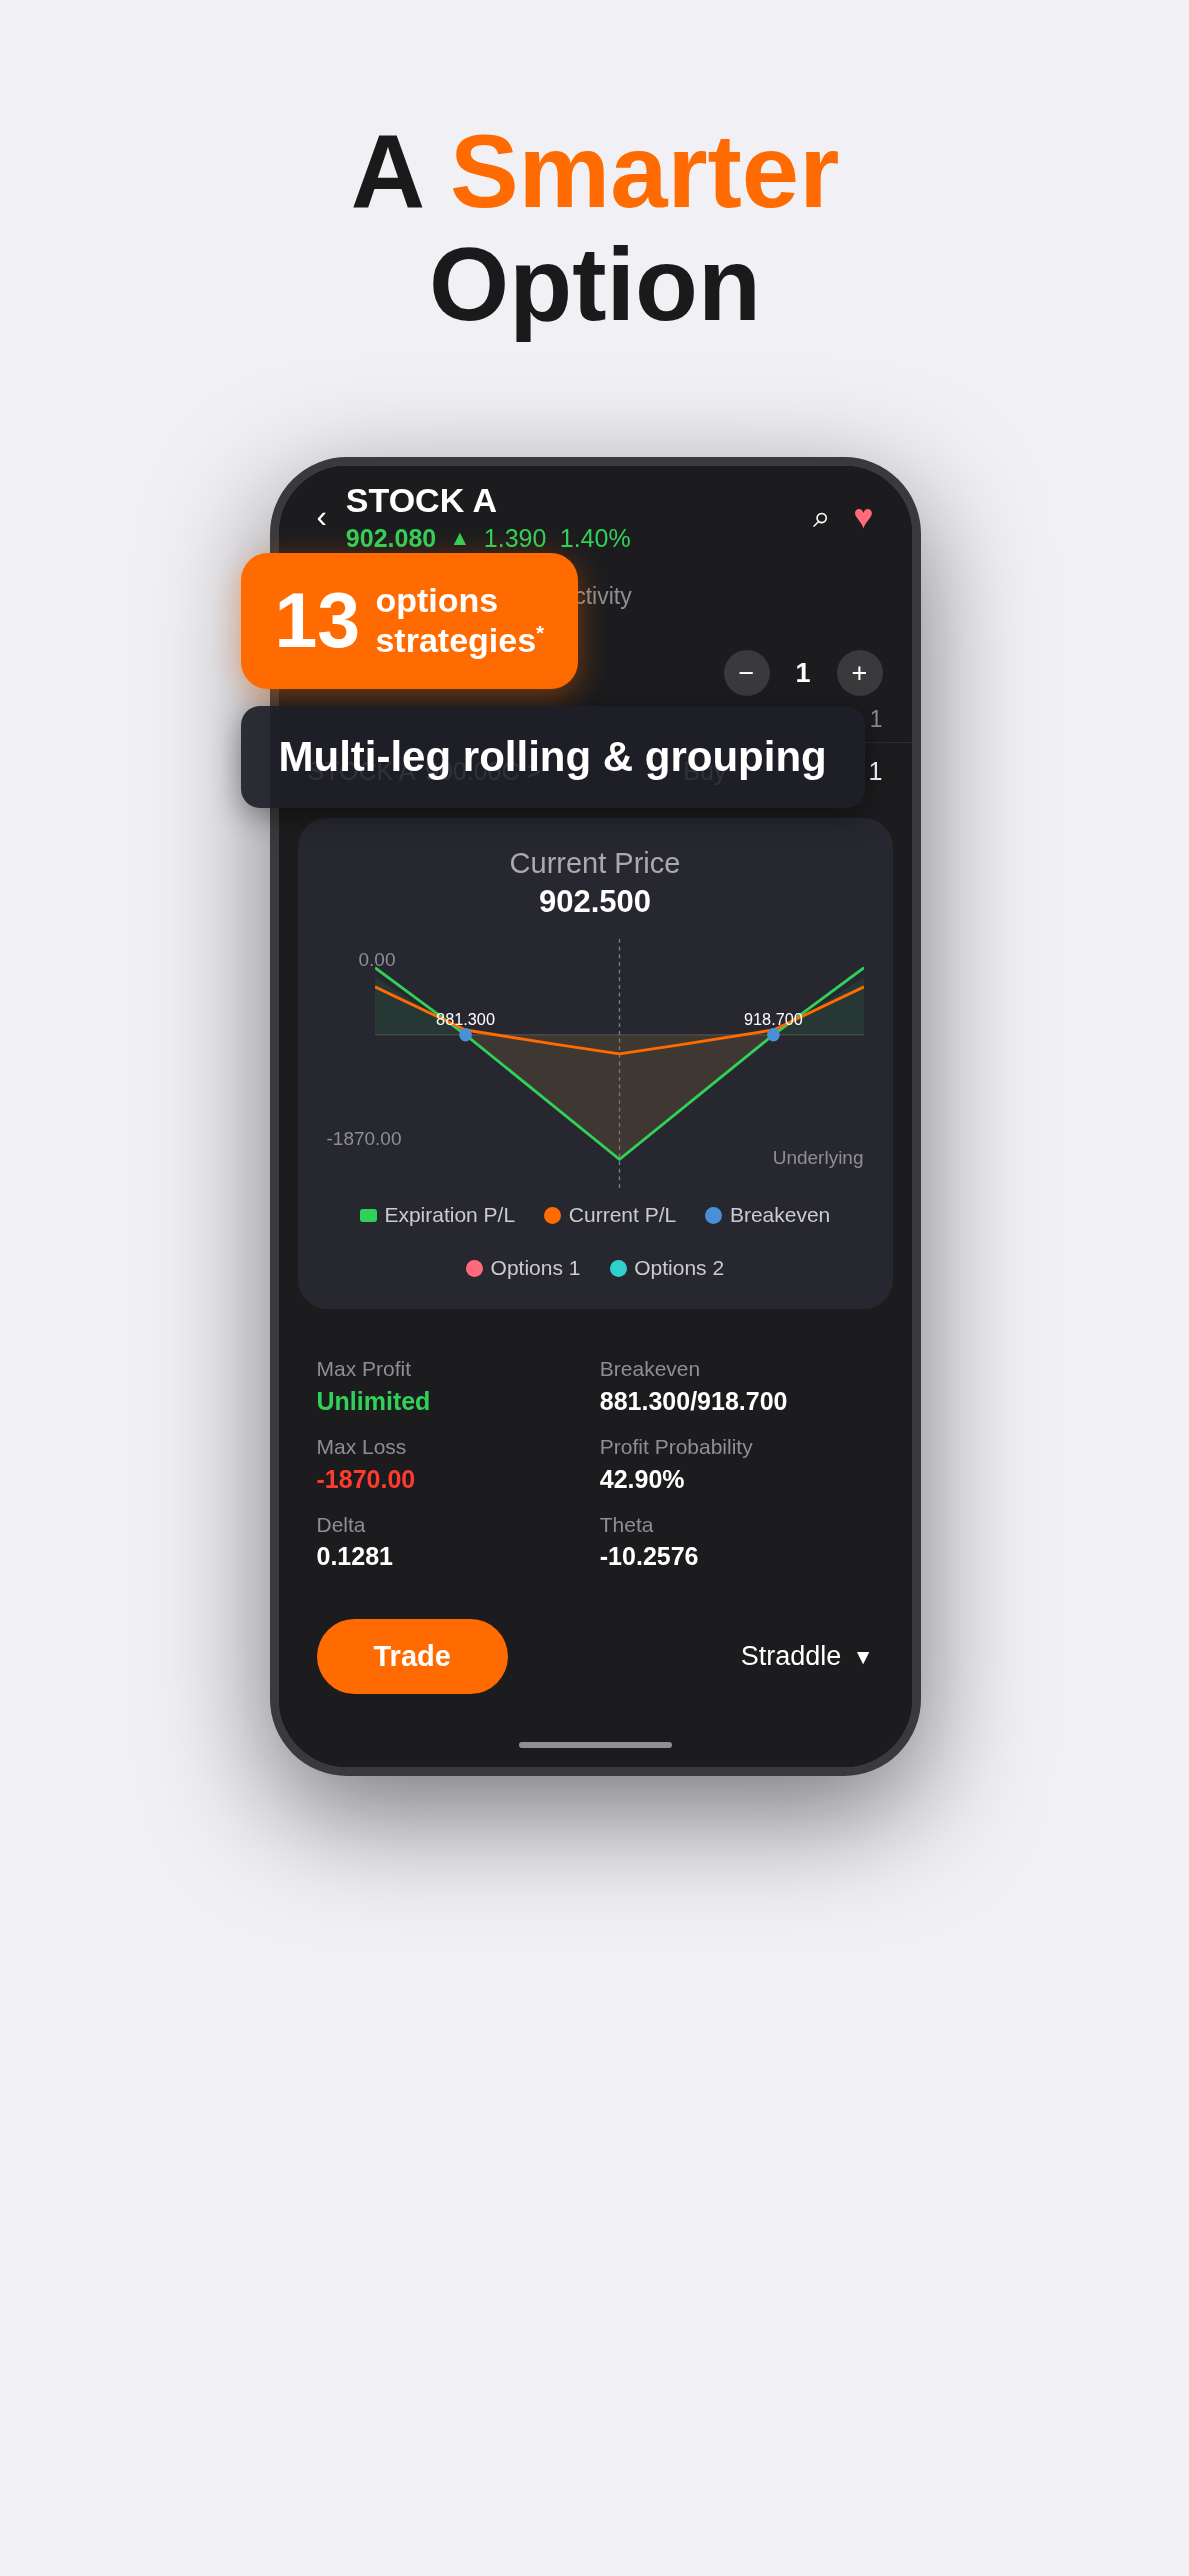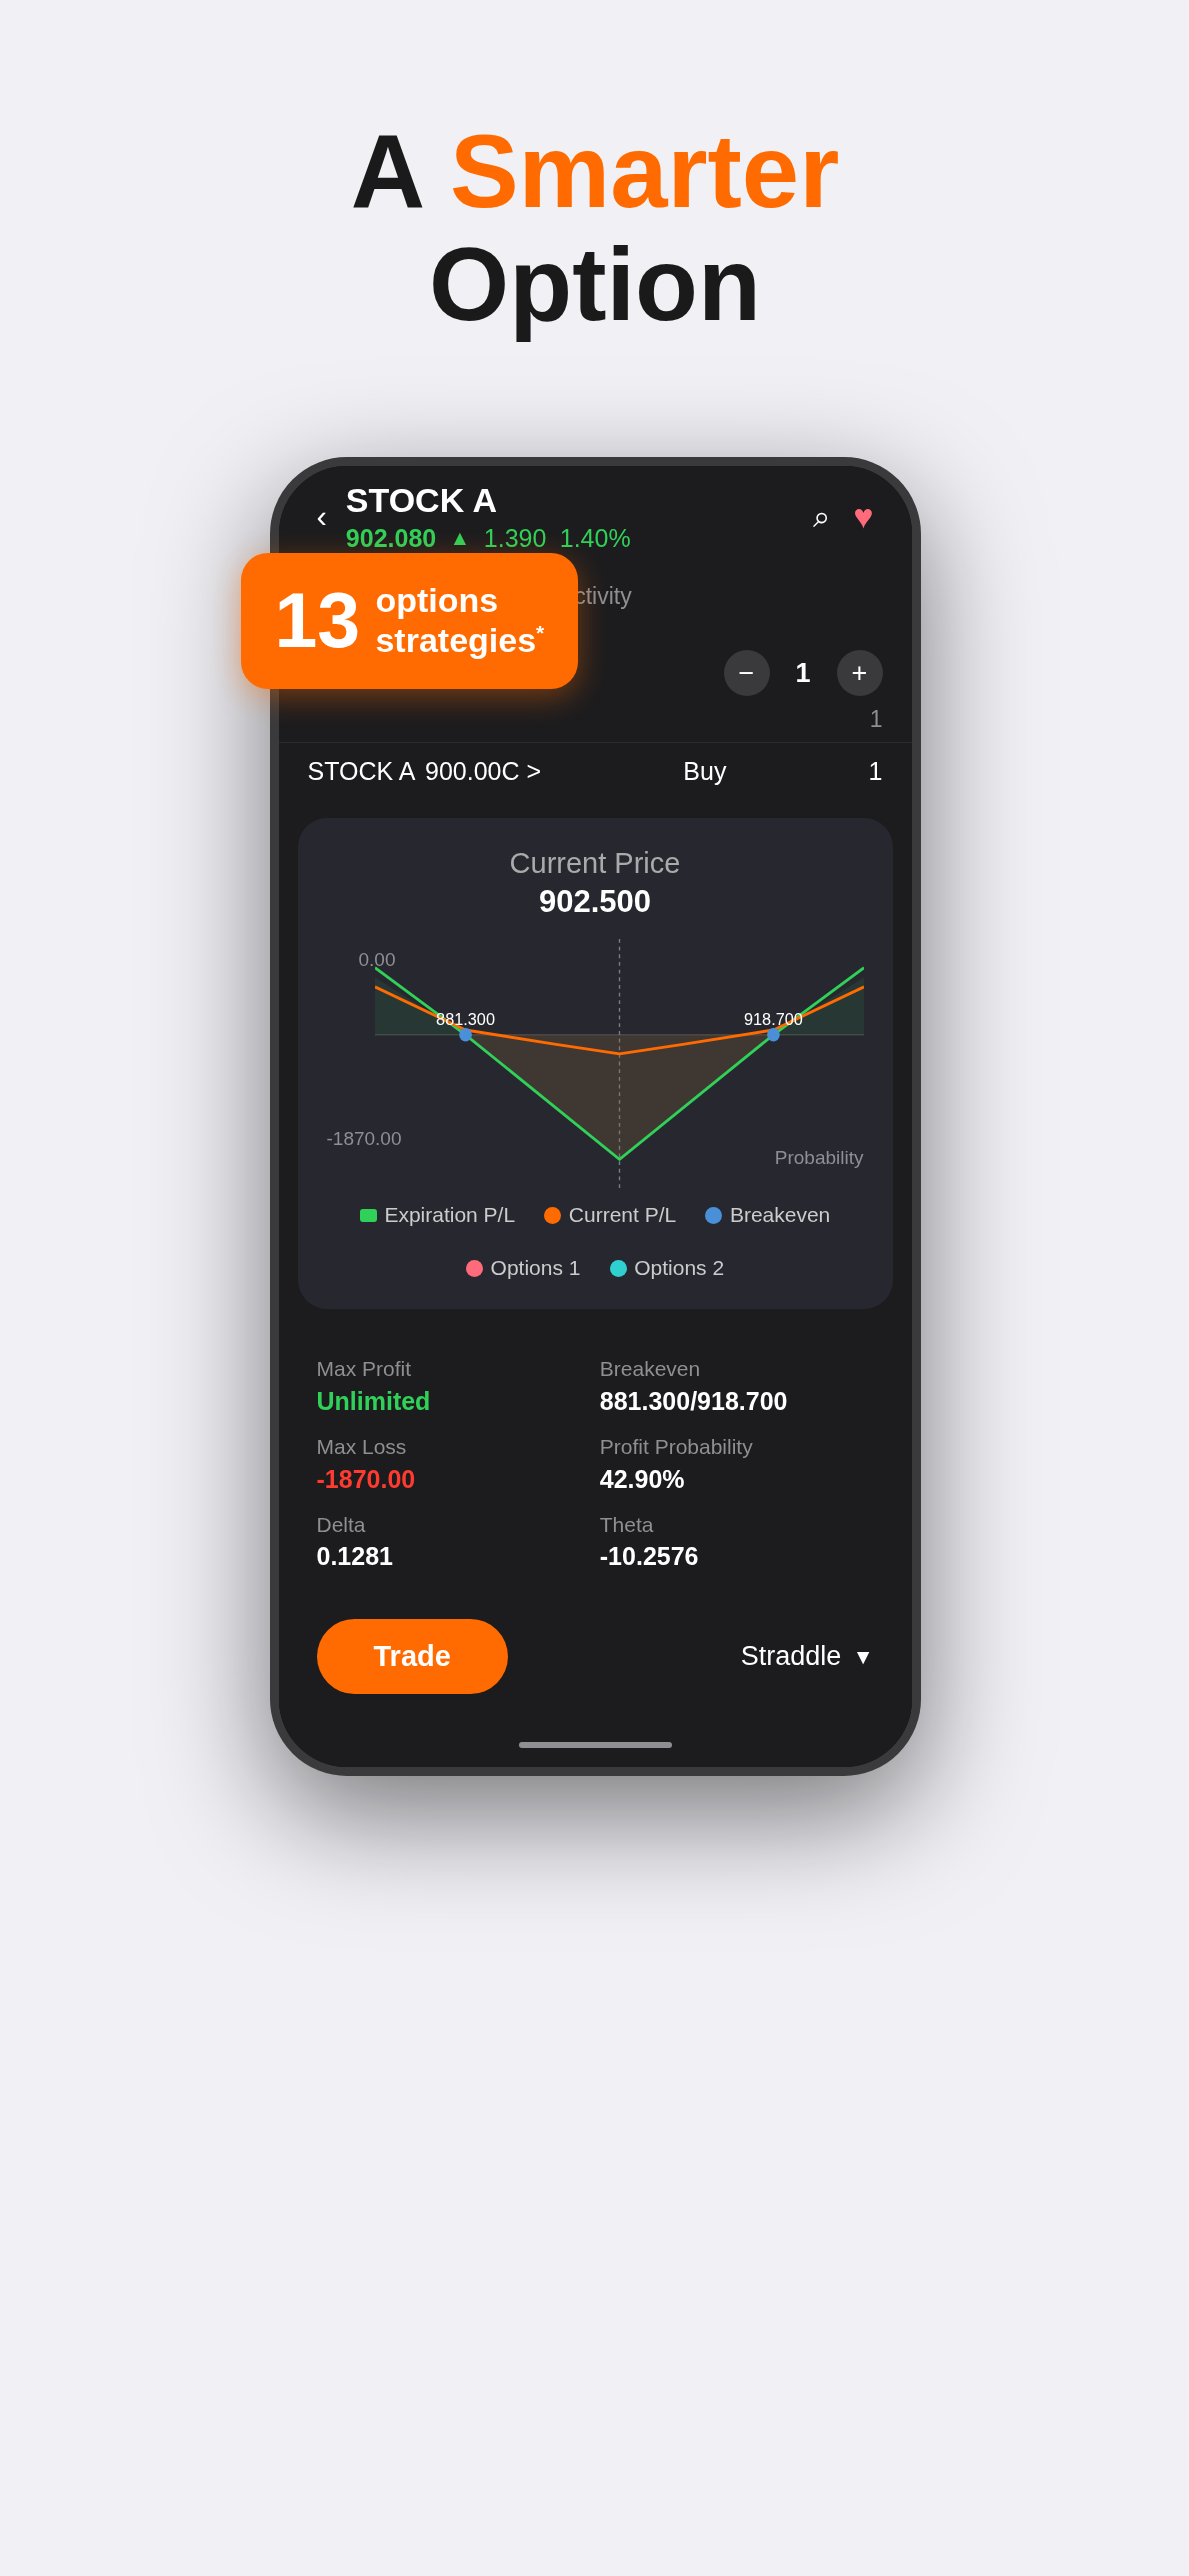--- a/index.html
+++ b/index.html
@@ -421,20 +421,23 @@
     <div class="badge-strategies">
       <div class="badge-number">13</div>
       <div class="badge-text">
         <div>options</div>
         <div>
           <span>strategies</span><sup>*</sup>
         </div>
       </div>
     </div>
 
+    <div class="badge-multileg">
+      <div class="badge-multileg-text">Multi-leg rolling &amp; grouping</div>
+    </div>
 
     <div class="phone">
       <div class="phone-inner">
 
         <div class="top-nav">
           <div class="nav-left">
             <div class="back-arrow">‹</div>
             <div class="stock-info">
               <div class="stock-name">STOCK A</div>
               <div class="stock-price-row">
@@ -477,21 +480,21 @@
         </div>
 
         <div class="chart-section">
           <div class="chart-title">Current Price</div>
           <div class="chart-price">902.500</div>
 
           <div class="chart-area">
 
             <div class="chart-y-label-top">0.00</div>
             <div class="chart-y-label-bottom">-1870.00</div>
-            <div class="chart-x-label-right">Probability</div>
+            <div class="chart-x-label-right">Underlying</div>
 
             <svg class="chart-svg" viewBox="0 0 540 260" preserveAspectRatio="none">
 
               <rect x="0" y="0" width="540" height="260" fill="transparent"></rect>
 
               <line x1="0" y1="100" x2="540" y2="100" stroke="#444" stroke-width="1.5"></line>
 
               <line x1="270" y1="0" x2="270" y2="260" stroke="rgba(255,255,255,0.4)" stroke-width="1.5" stroke-dasharray="4,4"></line>
 
               <path d="M 100 100 L 270 230 L 440 100 Z" fill="rgba(200,40,40,0.18)"></path>

